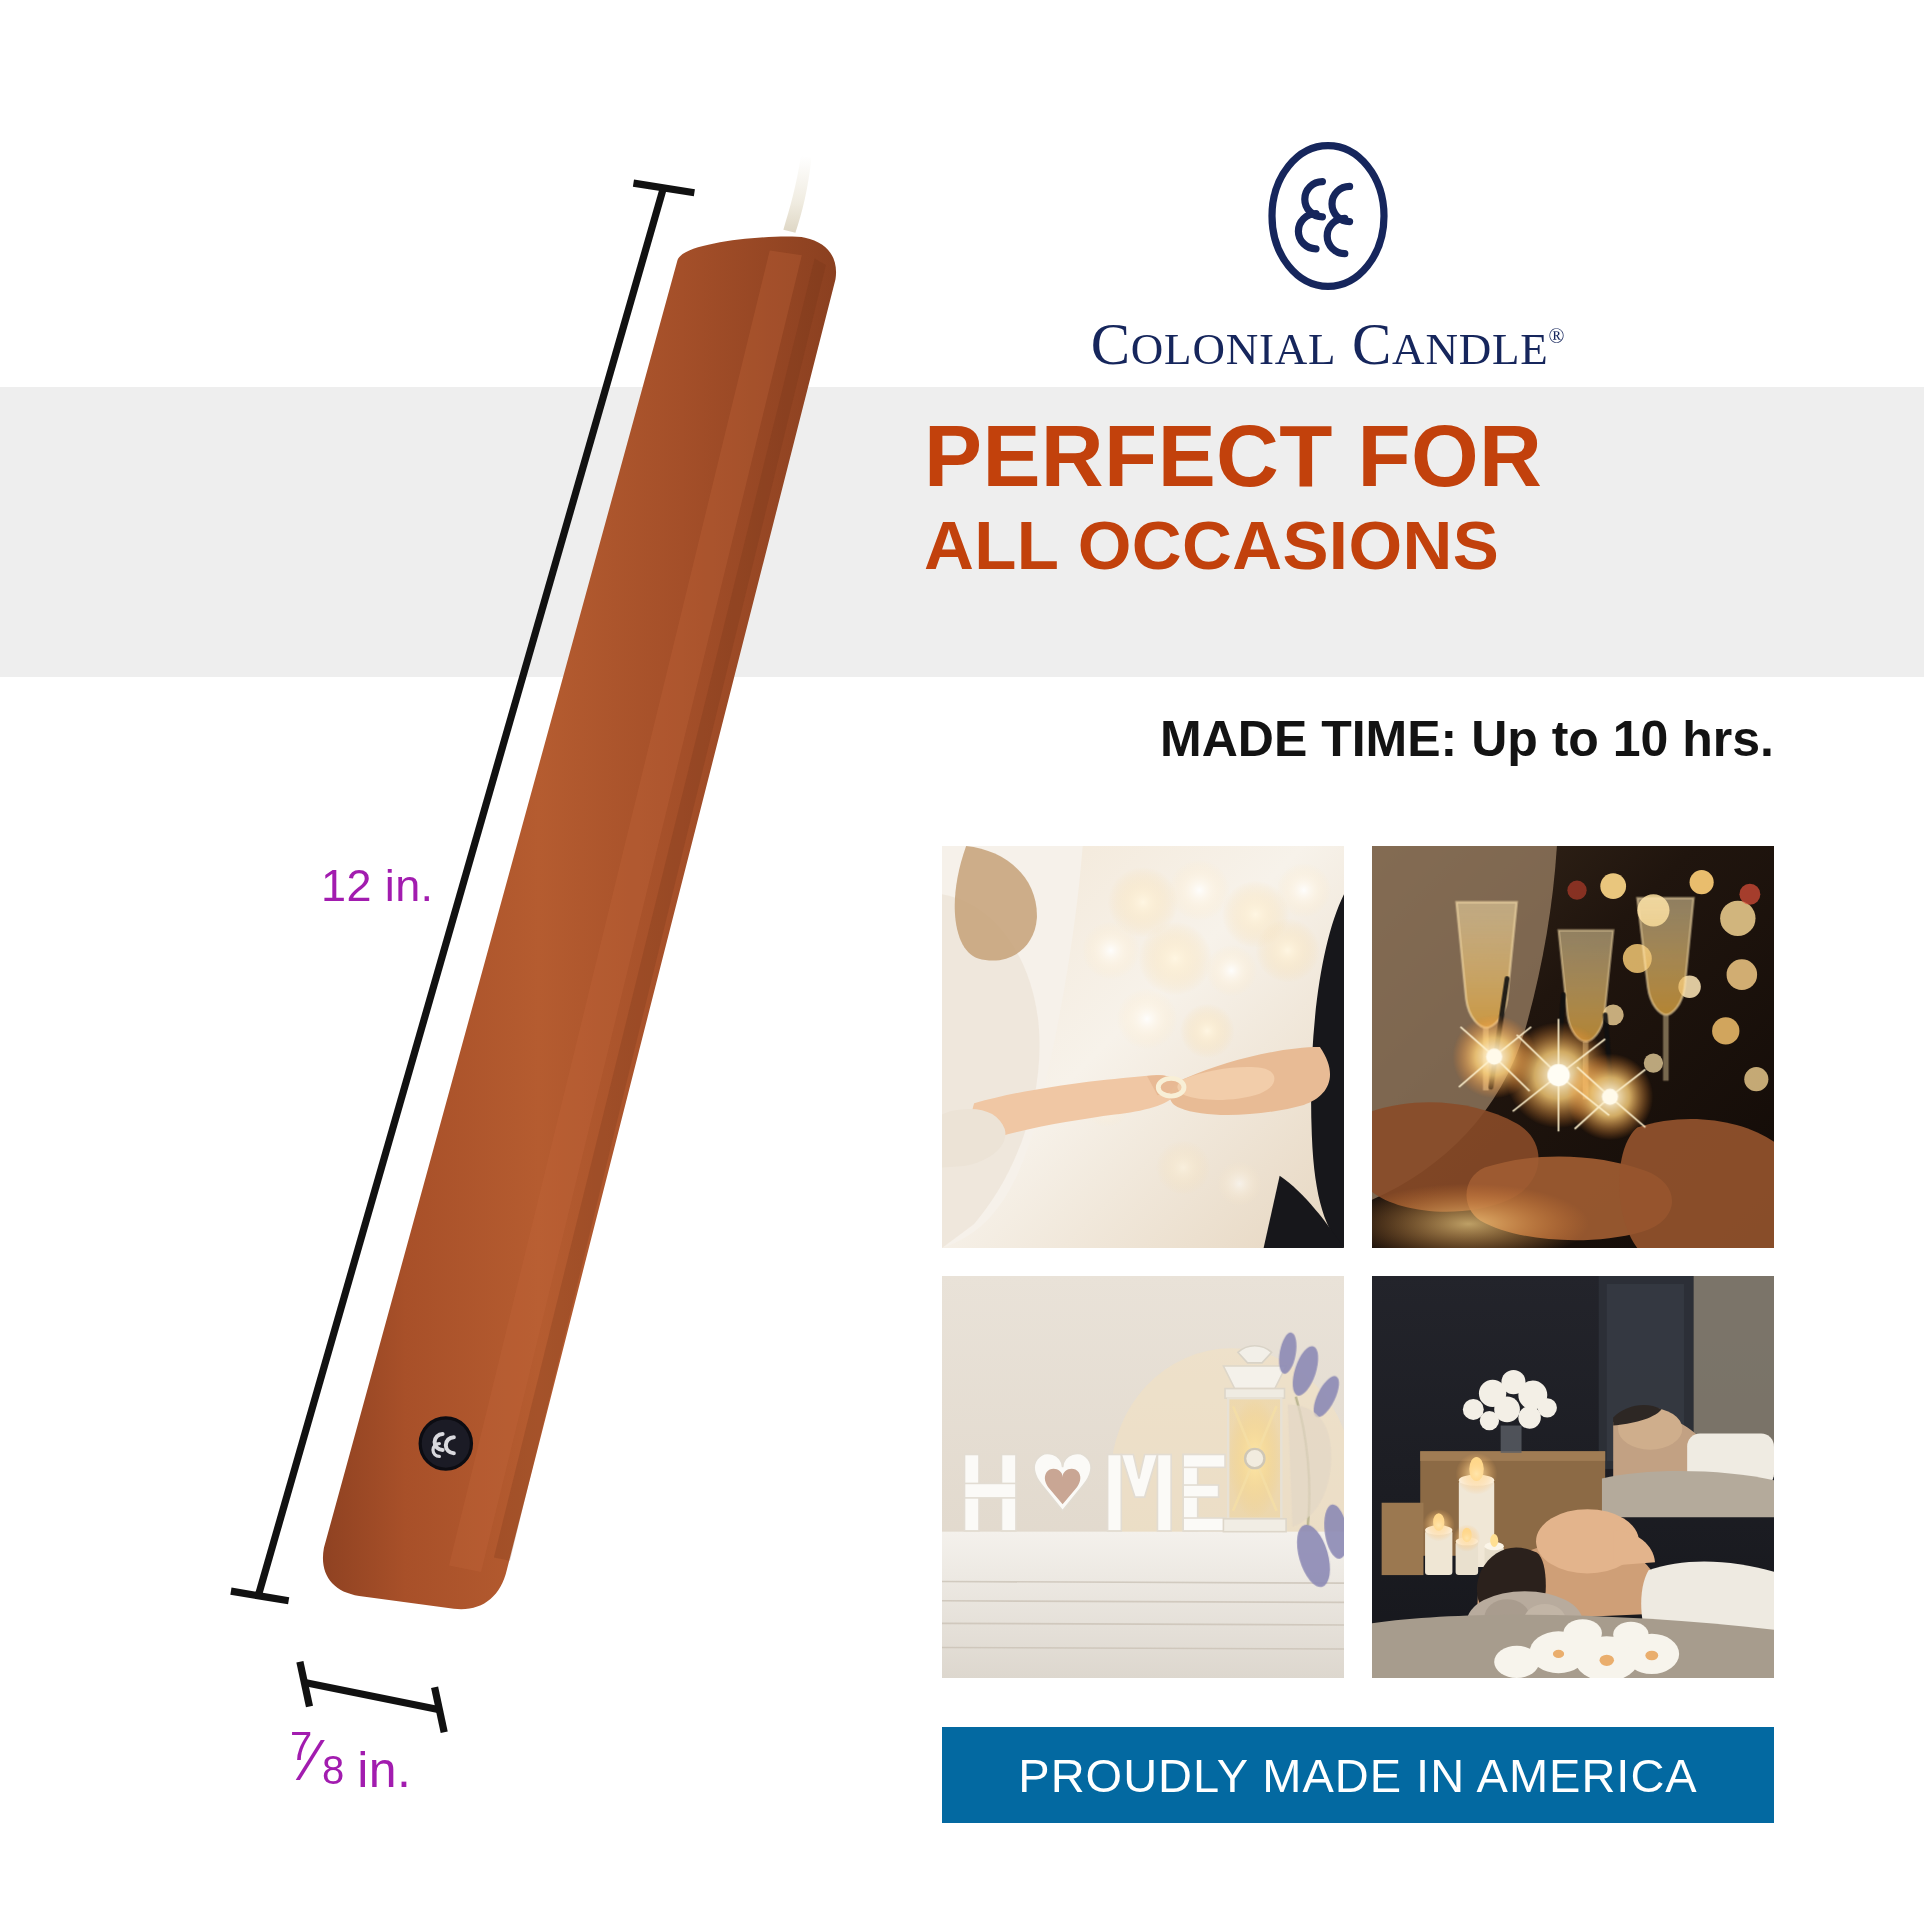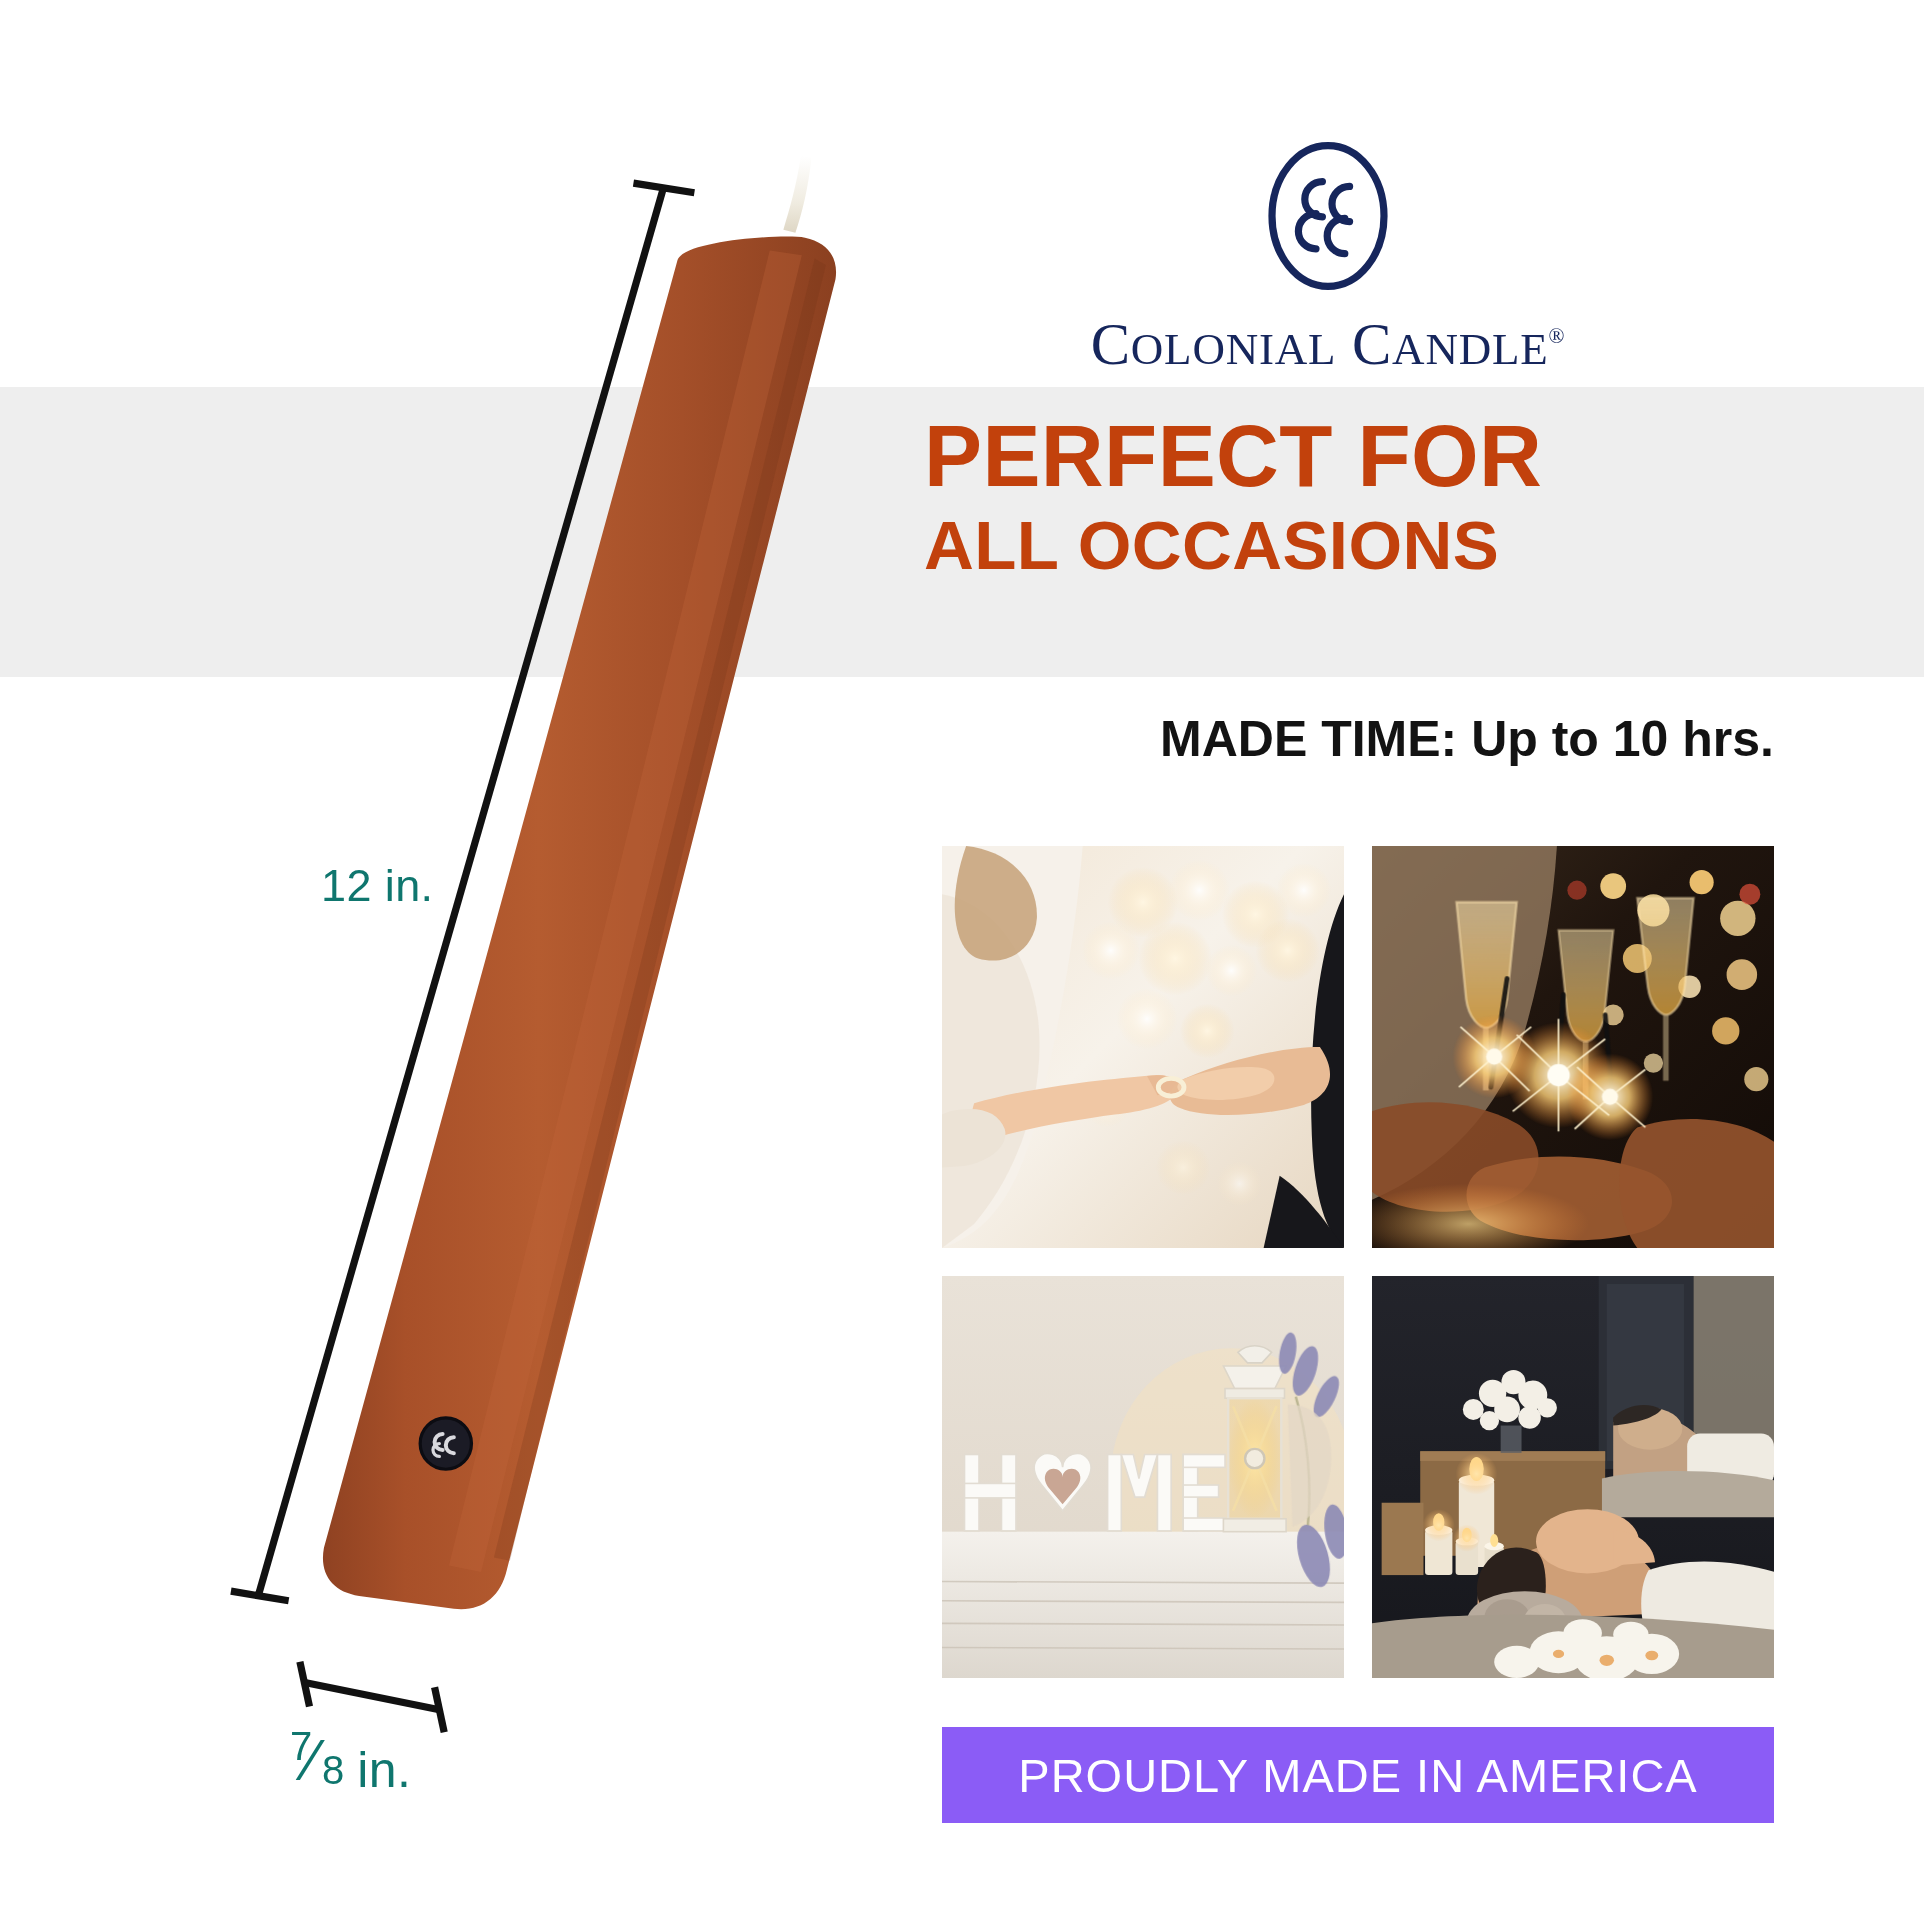--- a/index.html
+++ b/index.html
@@ -24,21 +24,21 @@
     position:absolute;
     left:0; top:0;
     width:882px; height:1925px;
   }
 
   .candle-svg { position:absolute; left:0; top:0; }
   .dim-svg    { position:absolute; left:0; top:0; }
 
   .dim-label {
     position:absolute;
-    color:#0f766e;
+    color:#a21caf;
     font-size:45px;
     letter-spacing:0.4px;
     white-space:nowrap;
     text-align:center;
   }
   .dim-label-height { left:321px; top:860px; }
   .dim-label-width  { left:290px; top:1734px; font-size:50px; }
 
   .frac {
     display:inline-block;
@@ -128,21 +128,21 @@
     overflow:hidden;
     background:#ddd;
   }
   .tile svg { display:block; width:100%; height:100%; }
 
   
   .banner {
     position:absolute;
     left:60px; top:1727px;
     width:832px; height:96px;
-    background:#8b5cf6;
+    background:#0369a1;
     display:flex;
     align-items:center;
     justify-content:center;
   }
   .banner-text {
     color:#ffffff;
     font-size:47px;
     font-weight:400;
     letter-spacing:1px;
     white-space:nowrap;

